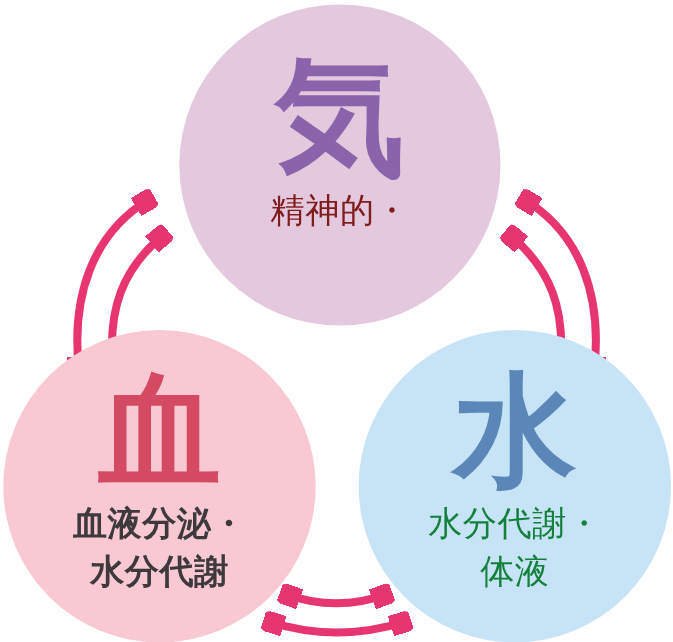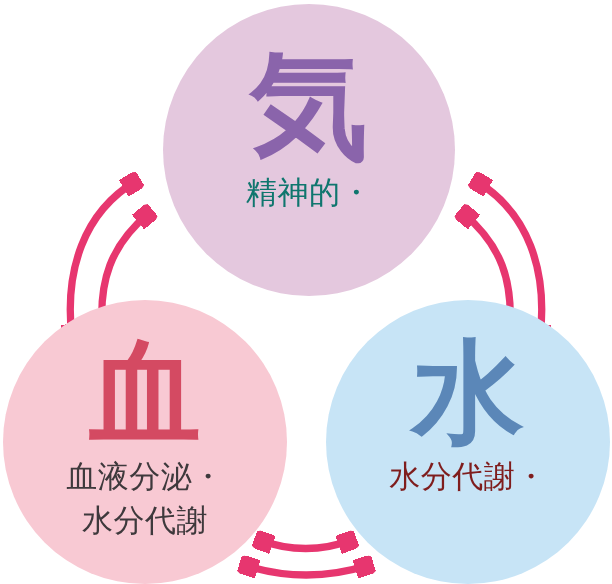--- a/index.html
+++ b/index.html
@@ -58,33 +58,34 @@
     </g>
 
     <g>
       <path d="M 259 540 Q 306 557 352 540" marker-start="url(#ah)" marker-end="url(#ah)"></path>
       <path d="M 244 565 Q 306 585 369 565" marker-start="url(#ah)" marker-end="url(#ah)"></path>
     </g>
   </svg>
 
   <div class="circle circle-ki" style="background-color: rgb(228, 200, 222);">
     <div class="kanji" style="color: rgb(138, 100, 171);">気</div>
-    <div class="sub" style="color: #0f766e;">
+    <div class="sub" style="color: #7f1d1d;">
       <div>精神的・</div>
     </div>
   </div>
 
   <div class="circle circle-ketsu" style="background-color: rgb(248, 201, 211);">
     <div class="kanji" style="color: rgb(212, 74, 98);">血</div>
-    <div class="sub" style="color: rgb(62, 57, 60);">
+    <div class="sub" style="color: rgb(62, 57, 60); font-weight: bold;">
       <div>血液分泌・</div>
       <div>水分代謝</div>
     </div>
   </div>
 
   <div class="circle circle-sui" style="background-color: rgb(199, 228, 246);">
     <div class="kanji" style="color: rgb(91, 135, 184);">水</div>
-    <div class="sub" style="color: #7f1d1d;">
+    <div class="sub" style="color: #15803d;">
       <div>水分代謝・</div>
+      <div>体液</div>
     </div>
   </div>
 
 </div>
 
 </body></html>

